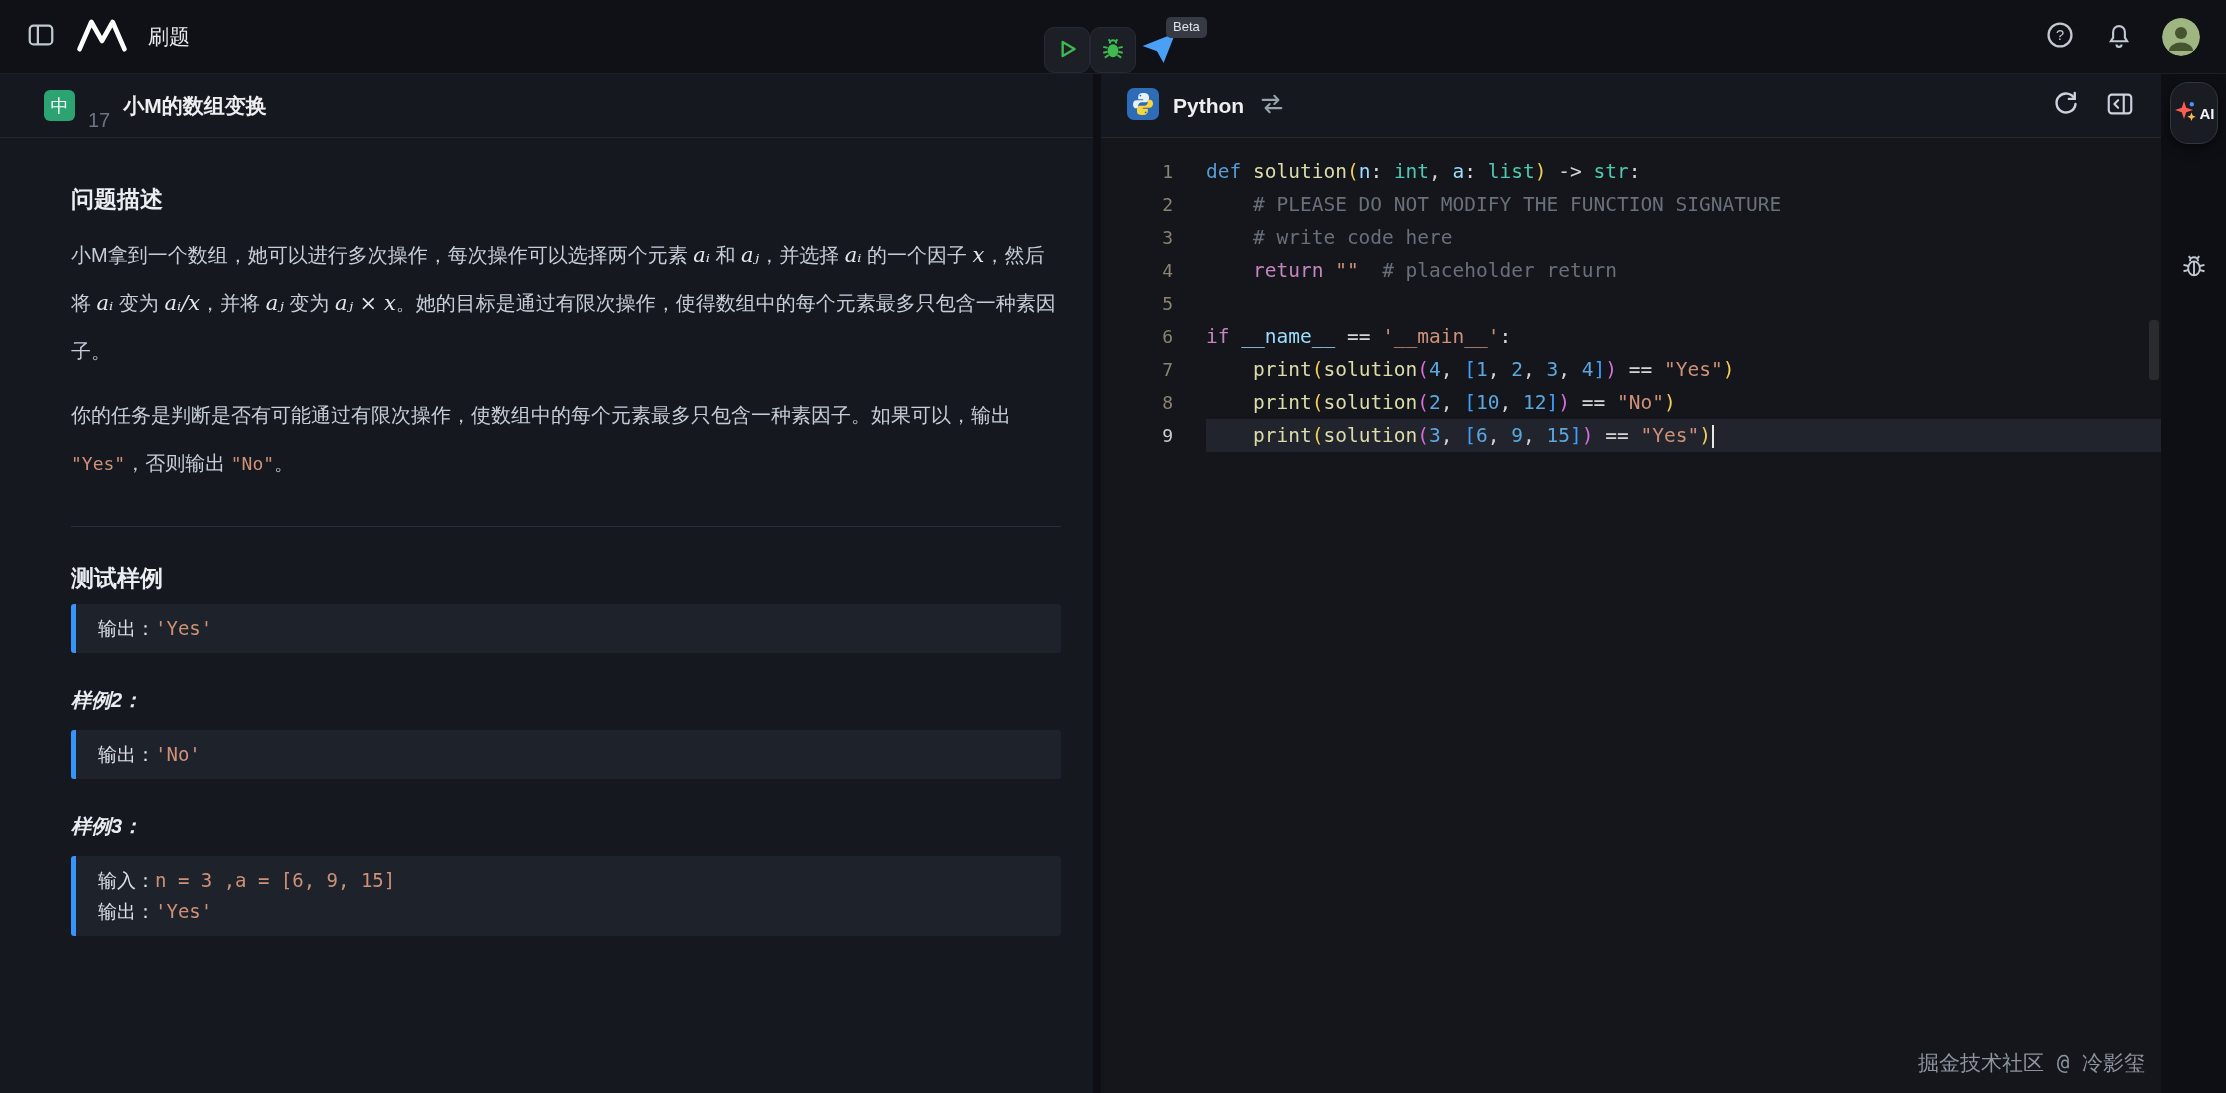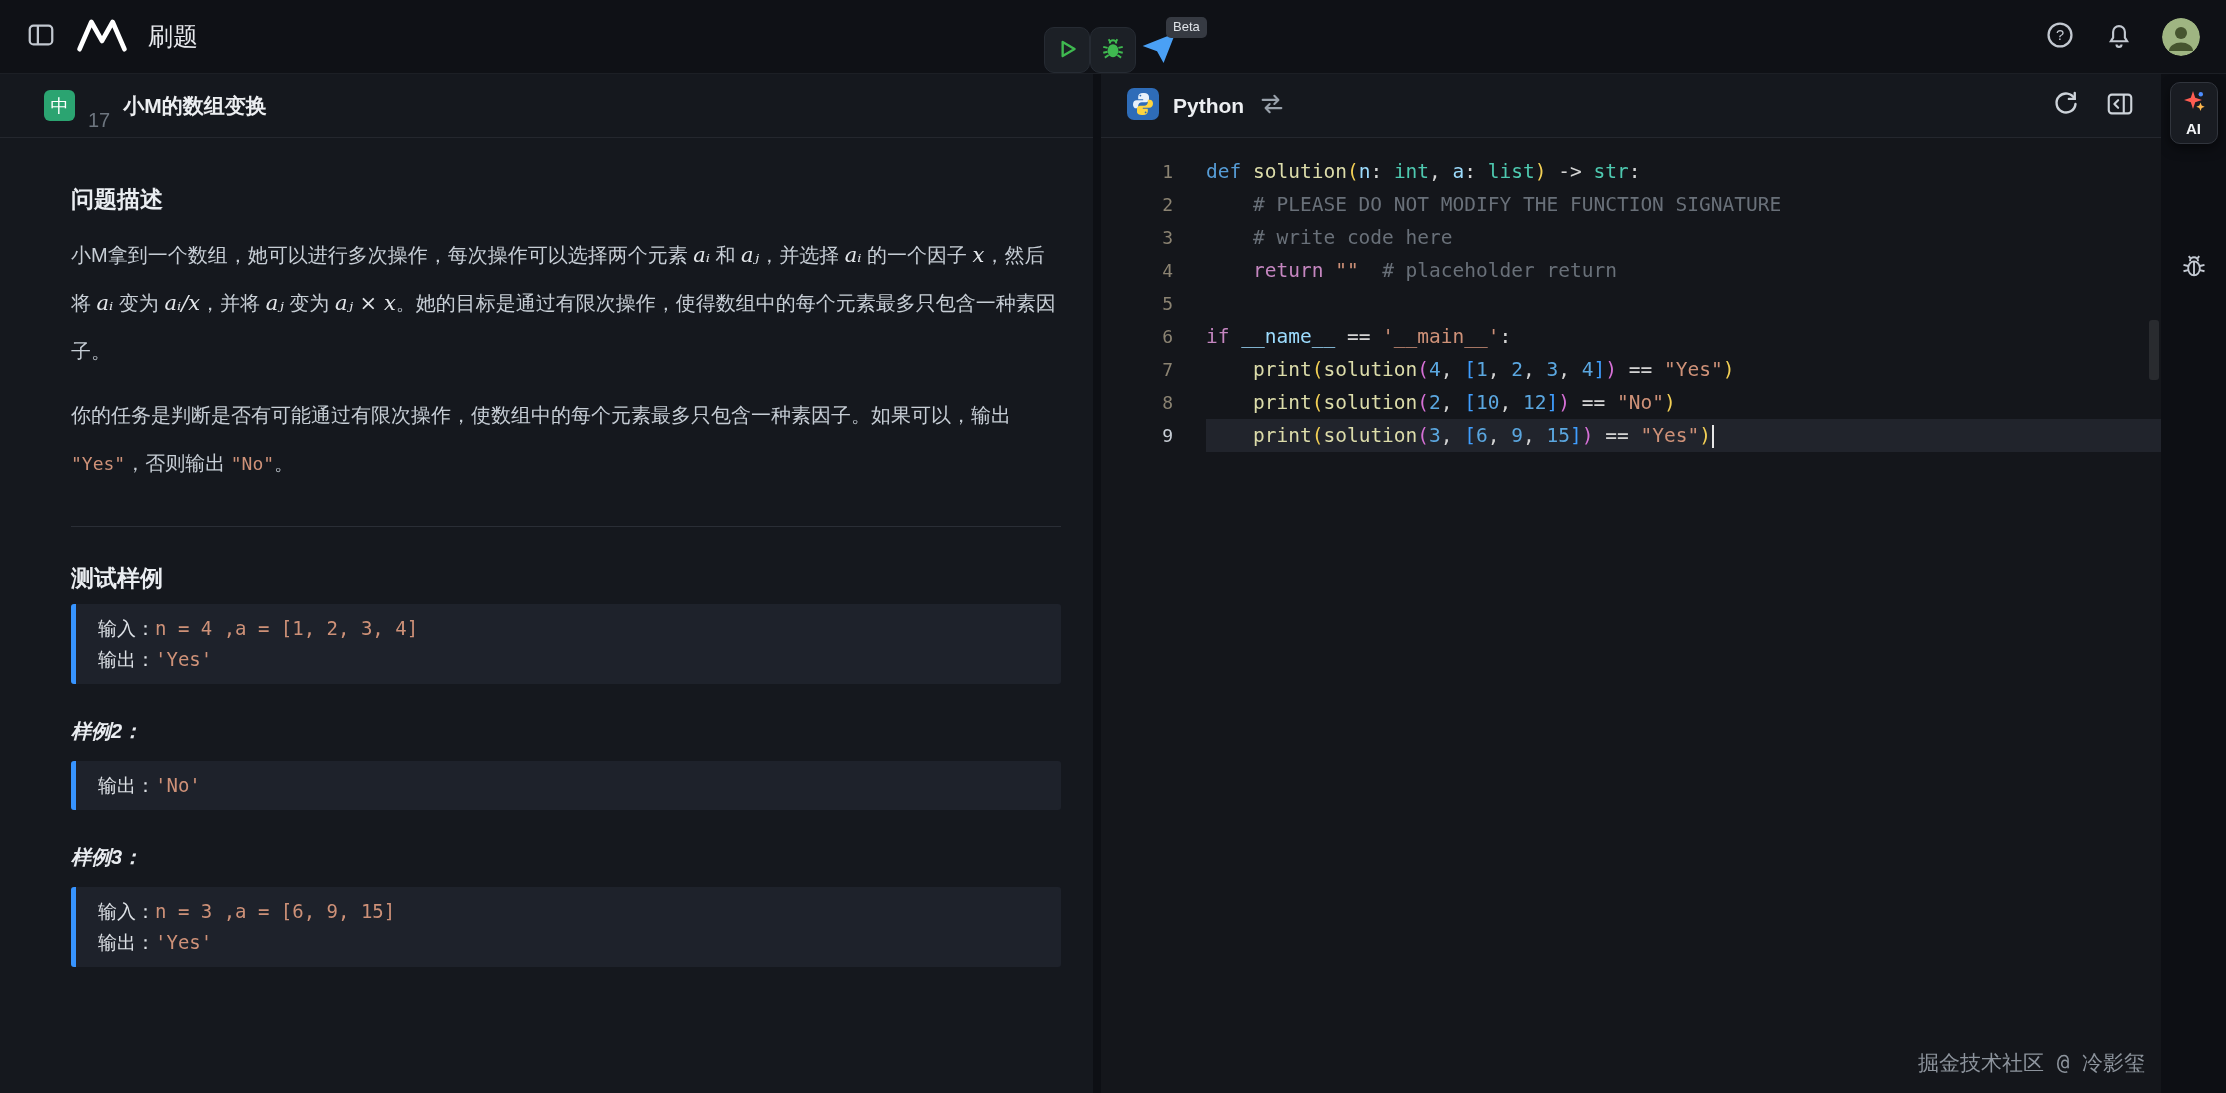--- a/index.html
+++ b/index.html
@@ -4,21 +4,21 @@
 <style>
   *{margin:0;padding:0;box-sizing:border-box;}
   html,body{width:2226px;height:1093px;}
   body{background:#0d0f14;font-family:"Liberation Sans",sans-serif;color:#e6e8eb;overflow:hidden;}
   button{font-family:inherit;}
 
   
   .topbar{height:74px;display:flex;align-items:center;position:relative;background:#0f1116;padding:0 26px;border-bottom:1px solid #1c1f25;}
   .tb-left{display:flex;align-items:center;gap:20px;}
   .icon-btn{background:none;border:none;cursor:pointer;display:grid;place-items:center;padding:0;}
-  .app-title{font-size:25px;color:#e8eaee;}
+  .app-title{font-size:21px;color:#e8eaee;}
   .tb-center{position:absolute;left:1044px;top:0;height:100%;display:flex;align-items:flex-end;}
   .tool-btn{width:46px;height:46px;border-radius:10px;background:#1c2026;border:1px solid #262b33;display:grid;place-items:center;cursor:pointer;}
   .plane-wrap{position:relative;width:46px;height:46px;display:grid;place-items:center;cursor:pointer;}
   .beta{position:absolute;top:-10px;left:30px;background:#363a42;color:#dfe3e8;font-size:13px;padding:2px 7px;border-radius:5px;line-height:1.3;white-space:nowrap;}
   .tb-right{margin-left:auto;display:flex;align-items:center;gap:28px;}
   .avatar{width:38px;height:38px;border-radius:50%;overflow:hidden;cursor:pointer;border:none;background:none;padding:0;}
 
   
   .main{display:flex;height:1019px;background:#0d0f14;}
   .left-panel{width:1093px;background:#15181e;display:flex;flex-direction:column;}
@@ -55,21 +55,21 @@
   .row.active .code{background:#21242c;}
   .tk-kw{color:#569cd6}.tk-ctl{color:#c586c0}.tk-fn{color:#dcdcaa}.tk-param{color:#9cdcfe}.tk-var{color:#9cdcfe}
   .tk-type{color:#4ec9b0}.tk-cmt{color:#697079}.tk-str{color:#ce9178}.tk-num{color:#5ba7e0}.tk-pl{color:#d4d4d4}
   .tk-b1{color:#f2cf55}.tk-b2{color:#d670d6}.tk-b3{color:#3f9eff}
   .cursor{display:inline-block;width:2px;height:23px;background:#e6e6e6;vertical-align:middle;margin-left:1px;}
   .sb{position:absolute;top:0;right:0;bottom:0;width:14px;}
   .sb-thumb{position:absolute;top:182px;right:2px;width:10px;height:60px;border-radius:3px;background:rgba(255,255,255,0.09);}
   .watermark{position:absolute;right:16px;bottom:16px;font-size:21px;color:#8d949d;}
 
   
-  .ai-card{width:48px;height:62px;border-radius:10px;background:#191c22;border:1px solid #31353d;box-shadow:0 4px 12px rgba(0,0,0,.5);display:flex;flex-direction:column;align-items:center;justify-content:center;gap:3px;cursor:pointer;}
+  .ai-card{width:48px;height:62px;border-radius:18px;background:#191c22;border:1px solid #31353d;box-shadow:0 4px 12px rgba(0,0,0,.5);display:flex;align-items:center;justify-content:center;gap:3px;cursor:pointer;}
   .ai-label{font-size:15px;font-weight:700;color:#f2f4f6;}
   .strip-bug{margin-top:108px;cursor:pointer;background:none;border:none;}
 </style>
 </head>
 <body>
 
 <div class="app">
 
   <header class="topbar">
     <div class="tb-left">
@@ -166,21 +166,20 @@
 
       <div class="prob-body">
         <h2>问题描述</h2>
         <p><span>小M拿到一个数组，她可以进行多次操作，每次操作可以选择两个元素 </span><span class="seg-math">aᵢ</span><span> 和 </span><span class="seg-math">aⱼ</span><span>，并选择 </span><span class="seg-math">aᵢ</span><span> 的一个因子 </span><span class="seg-math">x</span><span>，然后将 </span><span class="seg-math">aᵢ</span><span> 变为 </span><span class="seg-math">aᵢ/x</span><span>，并将 </span><span class="seg-math">aⱼ</span><span> 变为 </span><span class="seg-math">aⱼ × x</span><span>。她的目标是通过有限次操作，使得数组中的每个元素最多只包含一种素因子。</span></p>
         <p><span>你的任务是判断是否有可能通过有限次操作，使数组中的每个元素最多只包含一种素因子。如果可以，输出 </span><span class="seg-code">"Yes"</span><span>，否则输出 </span><span class="seg-code">"No"</span><span>。</span></p>
         <hr>
         <h2>测试样例</h2>
 
         <div class="sample">
           <div class="sample-block">
-            <div><span class="io-label">输入：</span><span class="io-val">n = 4 ,a = [1, 2, 3, 4]</span></div>
             <div><span class="io-label">输出：</span><span class="io-val">'Yes'</span></div>
           </div>
         </div>
 
         <div class="sample">
           <div class="sample-label">样例2：</div>
           <div class="sample-block">
             <div><span class="io-label">输出：</span><span class="io-val">'No'</span></div>
           </div>
         </div>

